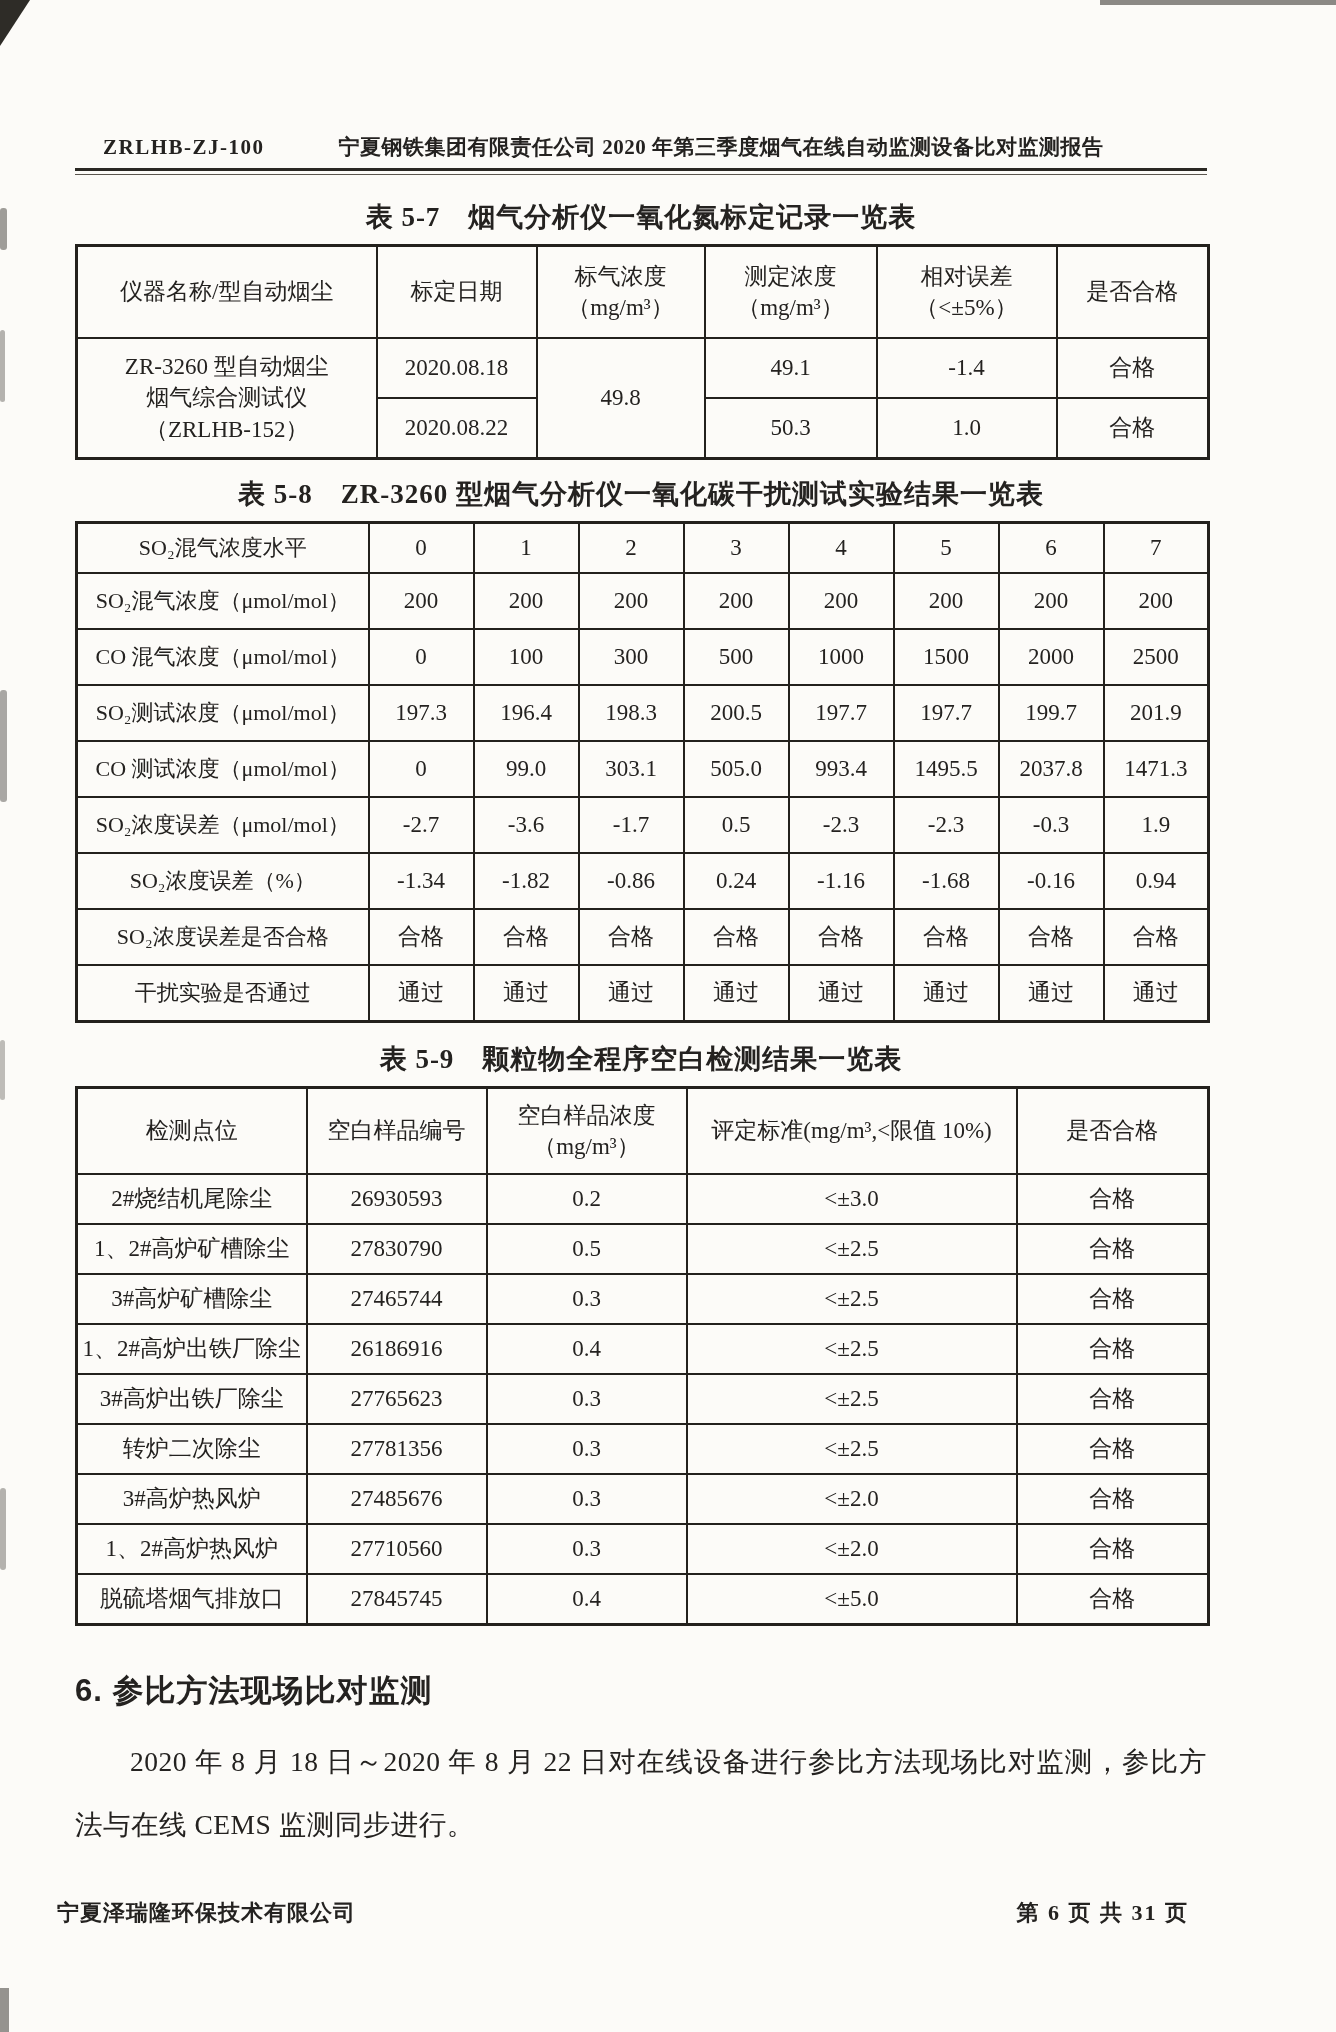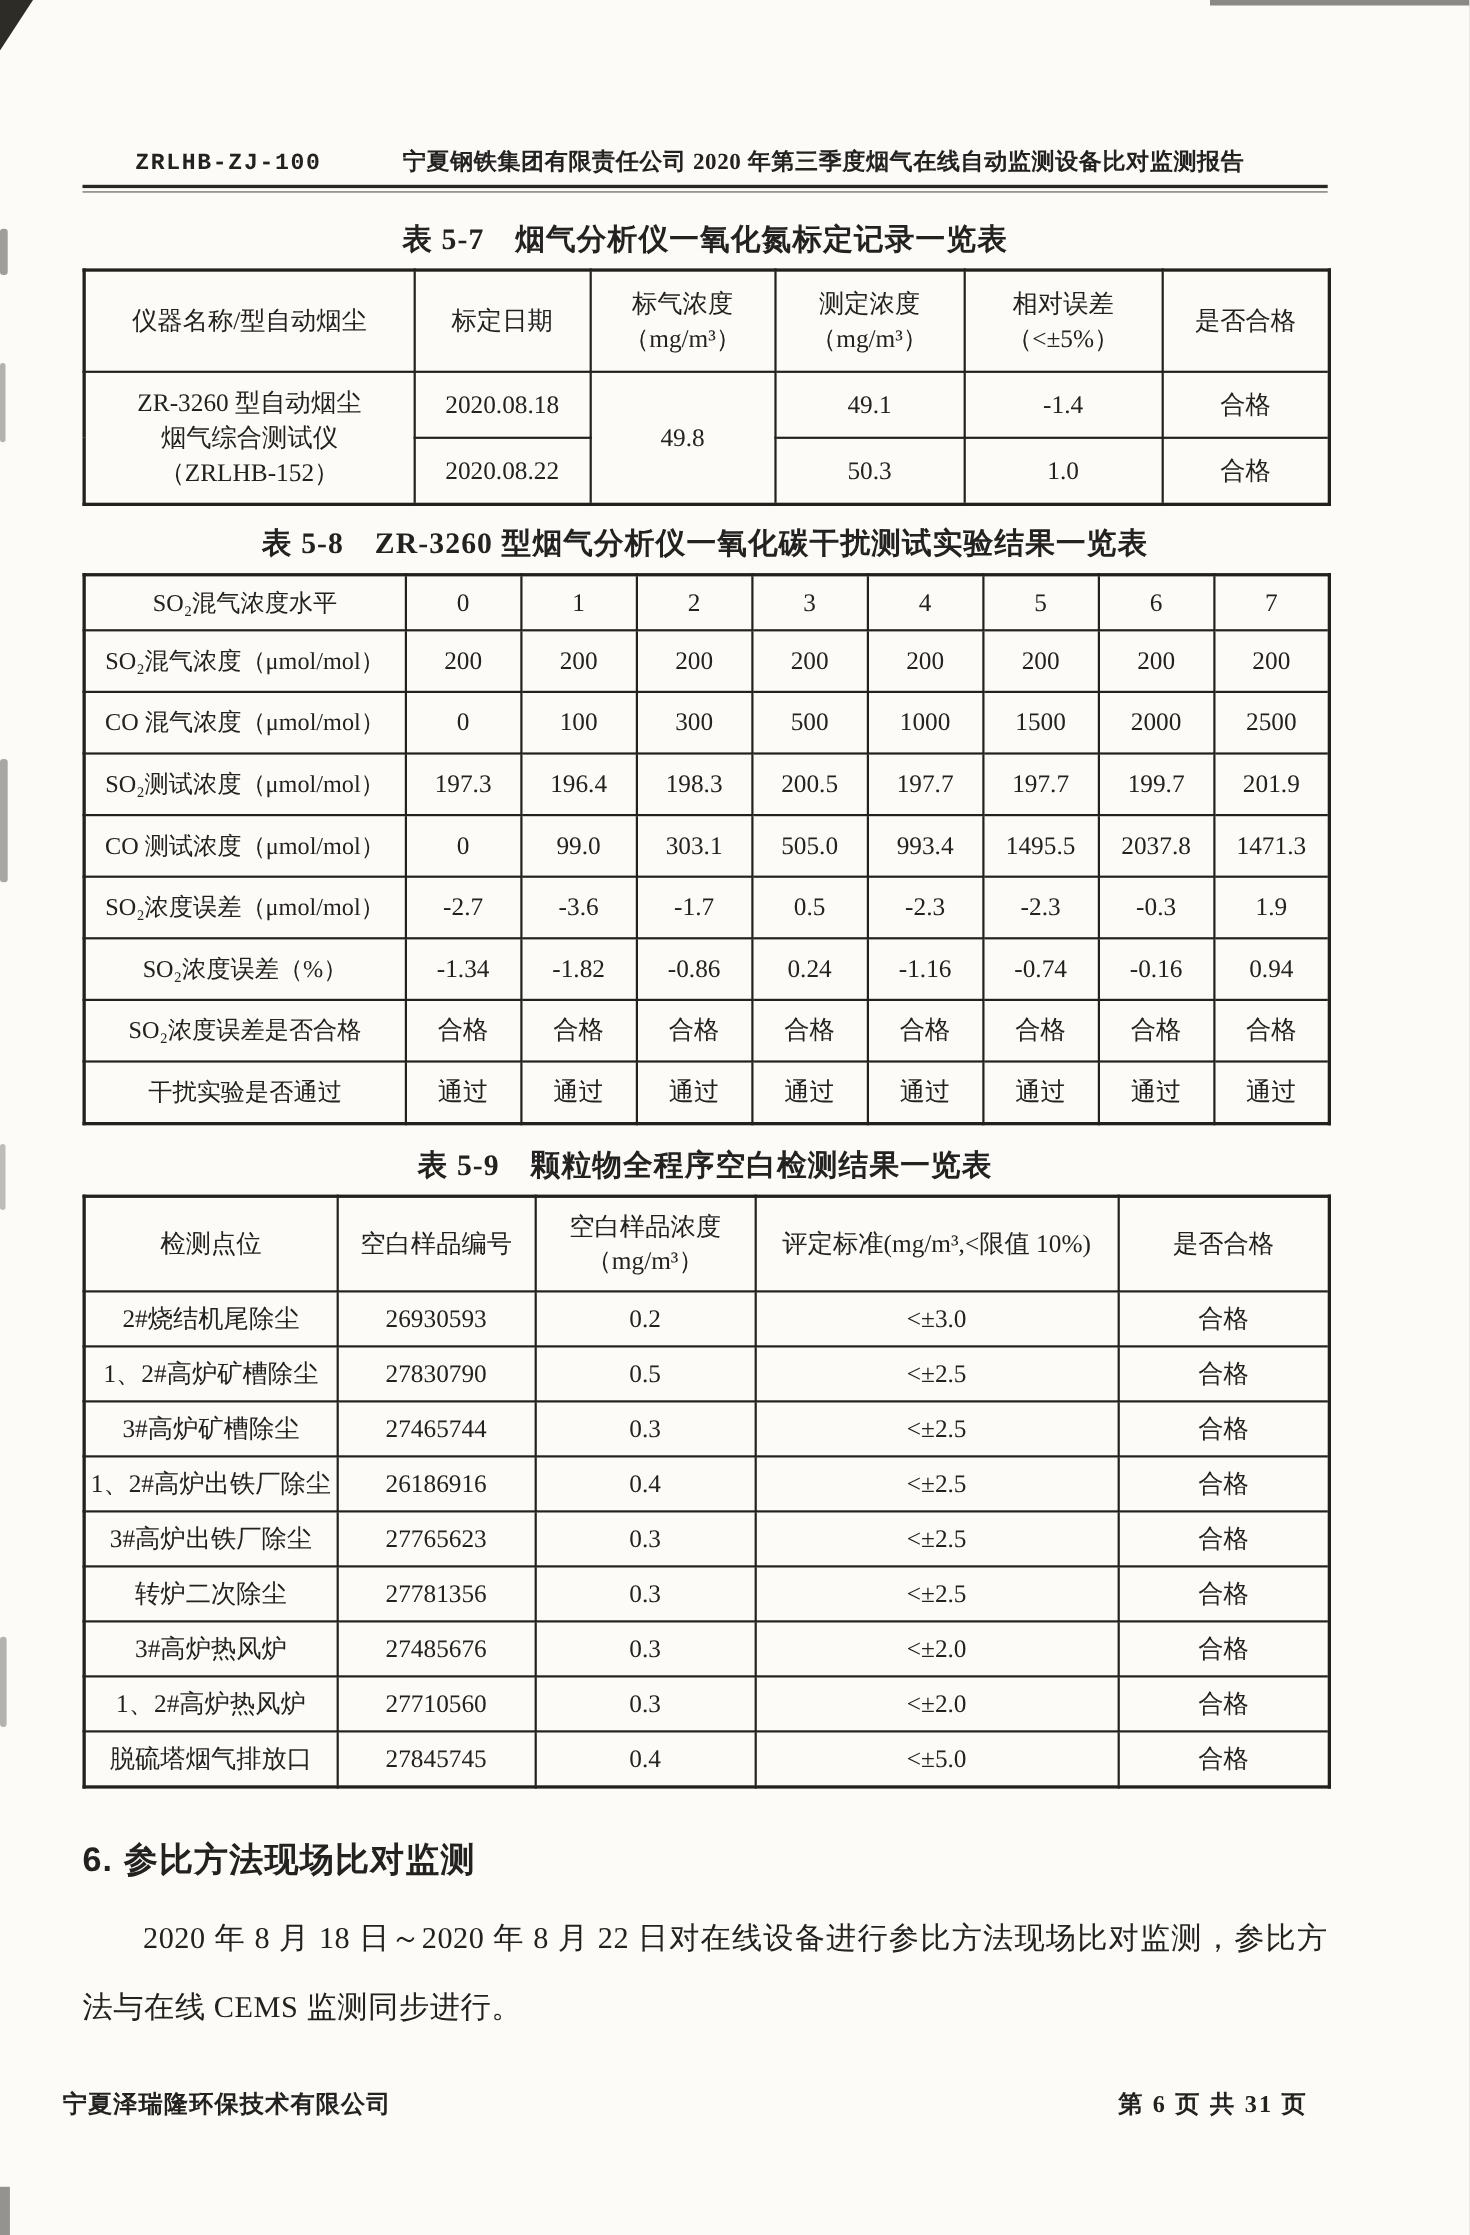--- a/index.html
+++ b/index.html
@@ -6,21 +6,21 @@
   .page {
     position:relative; width:1336px; height:2032px; margin:0 auto;
     background:#fcfbf8; overflow:hidden;
     font-family:"Liberation Serif","DejaVu Serif",serif;
     color:#242220;
   }
   .content { position:absolute; left:75px; top:0; width:1132px; }
 
   
   .doc-header { display:flex; align-items:baseline; margin-top:133px; font-weight:bold; font-size:21px; }
-  .doc-code  { margin-left:48px; letter-spacing:1.5px; white-space:nowrap;font-family:Liberation Mono, monospace; }
+  .doc-code  { margin-left:28px; letter-spacing:1.5px; white-space:nowrap; }
   .doc-title { margin-left:74px; letter-spacing:0.5px; }
   .header-rule { margin-top:7px; height:3px; border-top:3.5px solid #2a2823; border-bottom:1.5px solid #5a554e; }
 
   
   .caption { text-align:center; font-weight:bold; font-size:27px; letter-spacing:1px; }
   .cap57 { margin-top:24px; }
   .cap58 { margin-top:16px; }
   .cap59 { margin-top:18px; }
 
   
@@ -221,21 +221,21 @@
             <td>-0.3</td>
             <td>1.9</td>
           </tr>
           <tr>
             <td>SO₂浓度误差（%）</td>
             <td>-1.34</td>
             <td>-1.82</td>
             <td>-0.86</td>
             <td>0.24</td>
             <td>-1.16</td>
-            <td>-0.74</td>
+            <td>-1.68</td>
             <td>-0.16</td>
             <td>0.94</td>
           </tr>
           <tr>
             <td>SO₂浓度误差是否合格</td>
             <td>合格</td>
             <td>合格</td>
             <td>合格</td>
             <td>合格</td>
             <td>合格</td>

